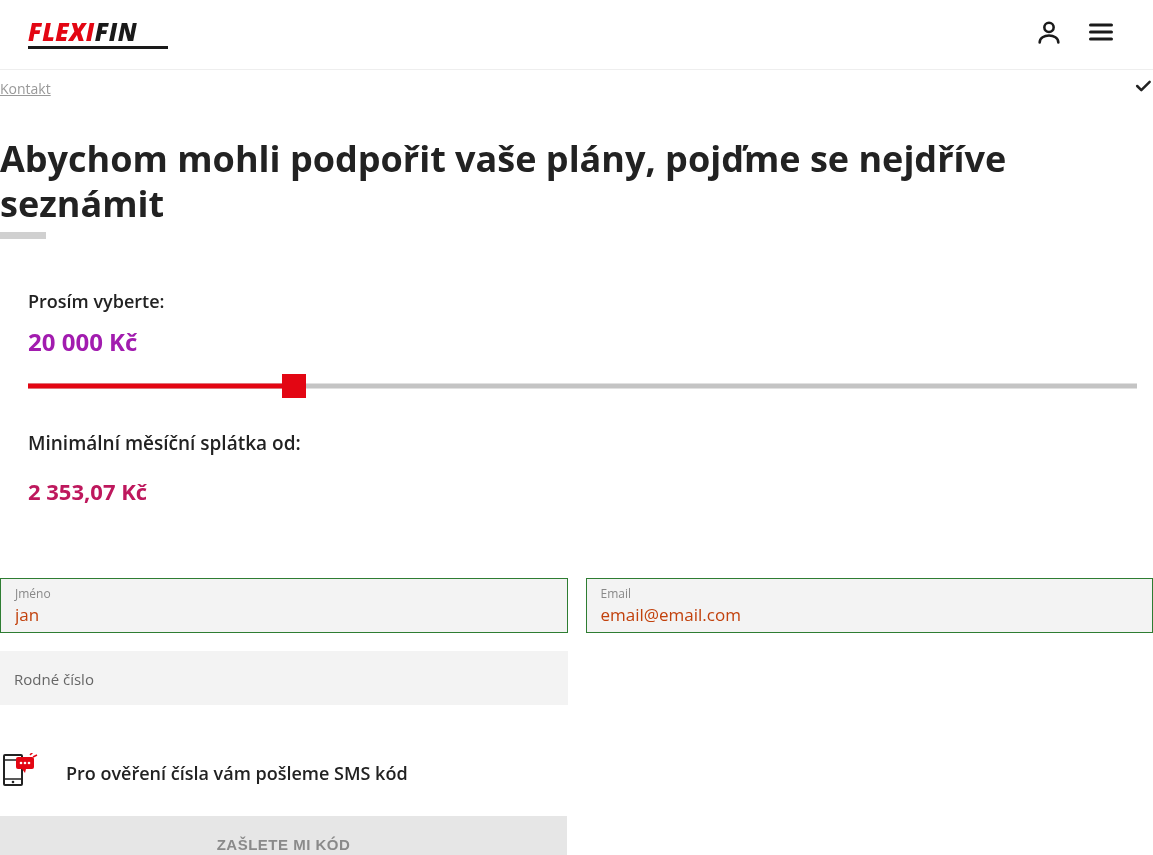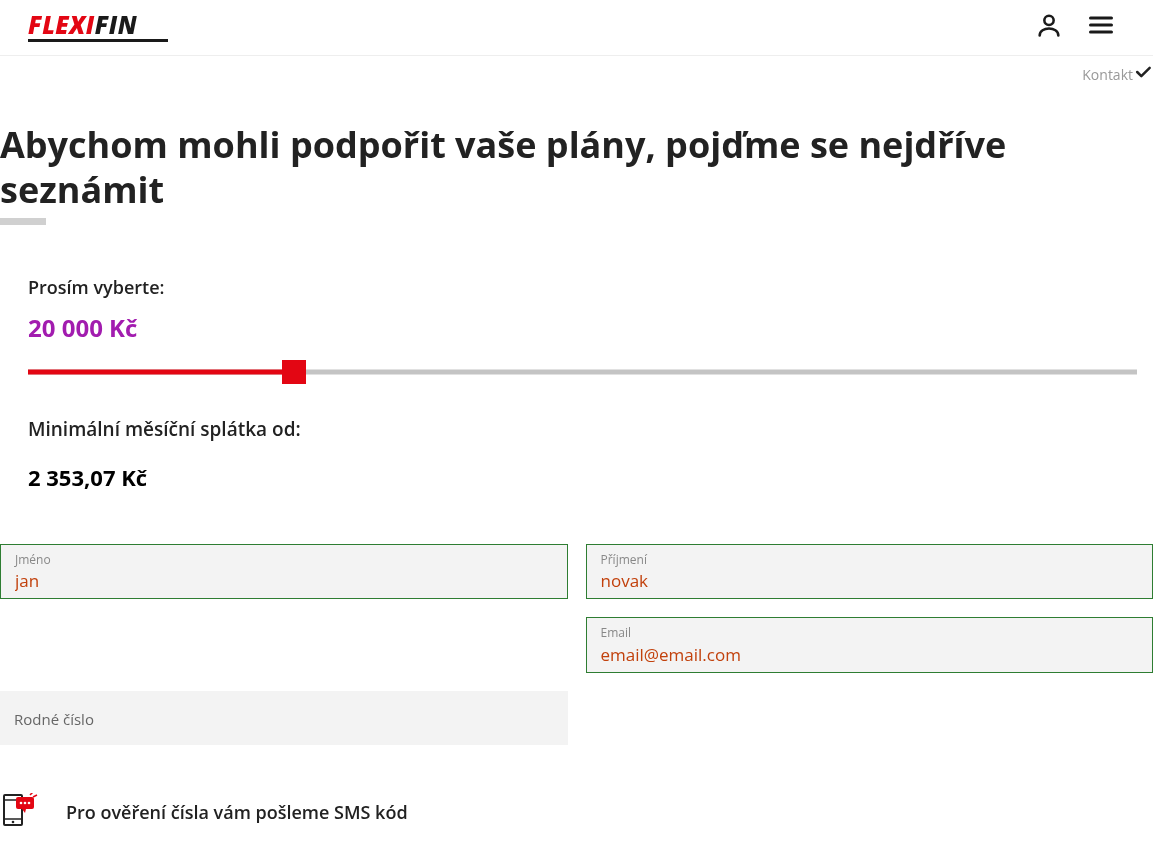--- a/index.html
+++ b/index.html
@@ -13,21 +13,21 @@
     width: 1153px;
     background: #fff;
   }
   
   .header {
     display: flex;
     align-items: center;
     justify-content: space-between;
     padding: 12px 36px 12px 28px;
     border-bottom: 1px solid #eee;
-    height: 56px;
+    height: 70px;
     gap: 17px;
   }
   .logo {
     font-size: 24px;
     font-weight: 800;
     font-style: italic;
     letter-spacing: 0.5px;
     line-height: 1;
   }
   .logo .red {
@@ -47,25 +47,26 @@
     align-items: center;
     gap: 22px;
   }
   .icon-btn {
     cursor: pointer;
     color: #1a1a1a;
   }
   
   .breadcrumb {
     display: flex;
-    justify-content: flex-end;
+    justify-content: space-between;
     align-items: center;
     padding: 6px 0 6px 0;
     color: #999;
     font-size: 14px;
+    text-decoration: underline;
   }
   
   .main {
     padding: 0;
   }
   .page-title {
     font-size: 36px;
     font-weight: 700;
     color: #222;
     margin: 30px 0 6px 0;
@@ -125,28 +126,28 @@
   }
   .monthly-label {
     font-size: 19px;
     font-weight: 600;
     color: #222;
     margin-bottom: 20px;
   }
   .monthly-value {
     font-size: 22px;
     font-weight: 700;
-    color: #000000;
+    color: #be185d;
   }
   
   .form-grid {
     display: grid;
     grid-template-columns: 1fr 1fr;
     gap: 18px 18px;
-    margin-top: 22px;
+    margin-top: 42px;
   }
   .field {
     background: #f3f3f3;
     padding: 8px 14px 6px 14px;
     min-height: 54px;
     display: flex;
     flex-direction: column;
     justify-content: center;
     position: relative;
   }
@@ -281,24 +282,20 @@
     </div>
     <div class="monthly-label">Minimální měsíční splátka od:</div>
     <div class="monthly-value">2 353,07 Kč</div>
   </div>
 
   <div class="form-grid">
 
     <div class="field valid col-left">
       <span class="field-label">Jméno</span>
       <input class="field-value" value="jan" style="">
-    </div>
-    <div class="field valid col-right">
-      <span class="field-label">Příjmení</span>
-      <input class="field-value" value="novak" style="">
     </div>
 
     <div class="field valid col-right">
       <span class="field-label">Email</span>
       <input class="field-value" value="email@email.com" style="">
     </div>
     <div class="field col-left">
       <span class="field-label only">Rodné číslo</span>
     </div>
 

